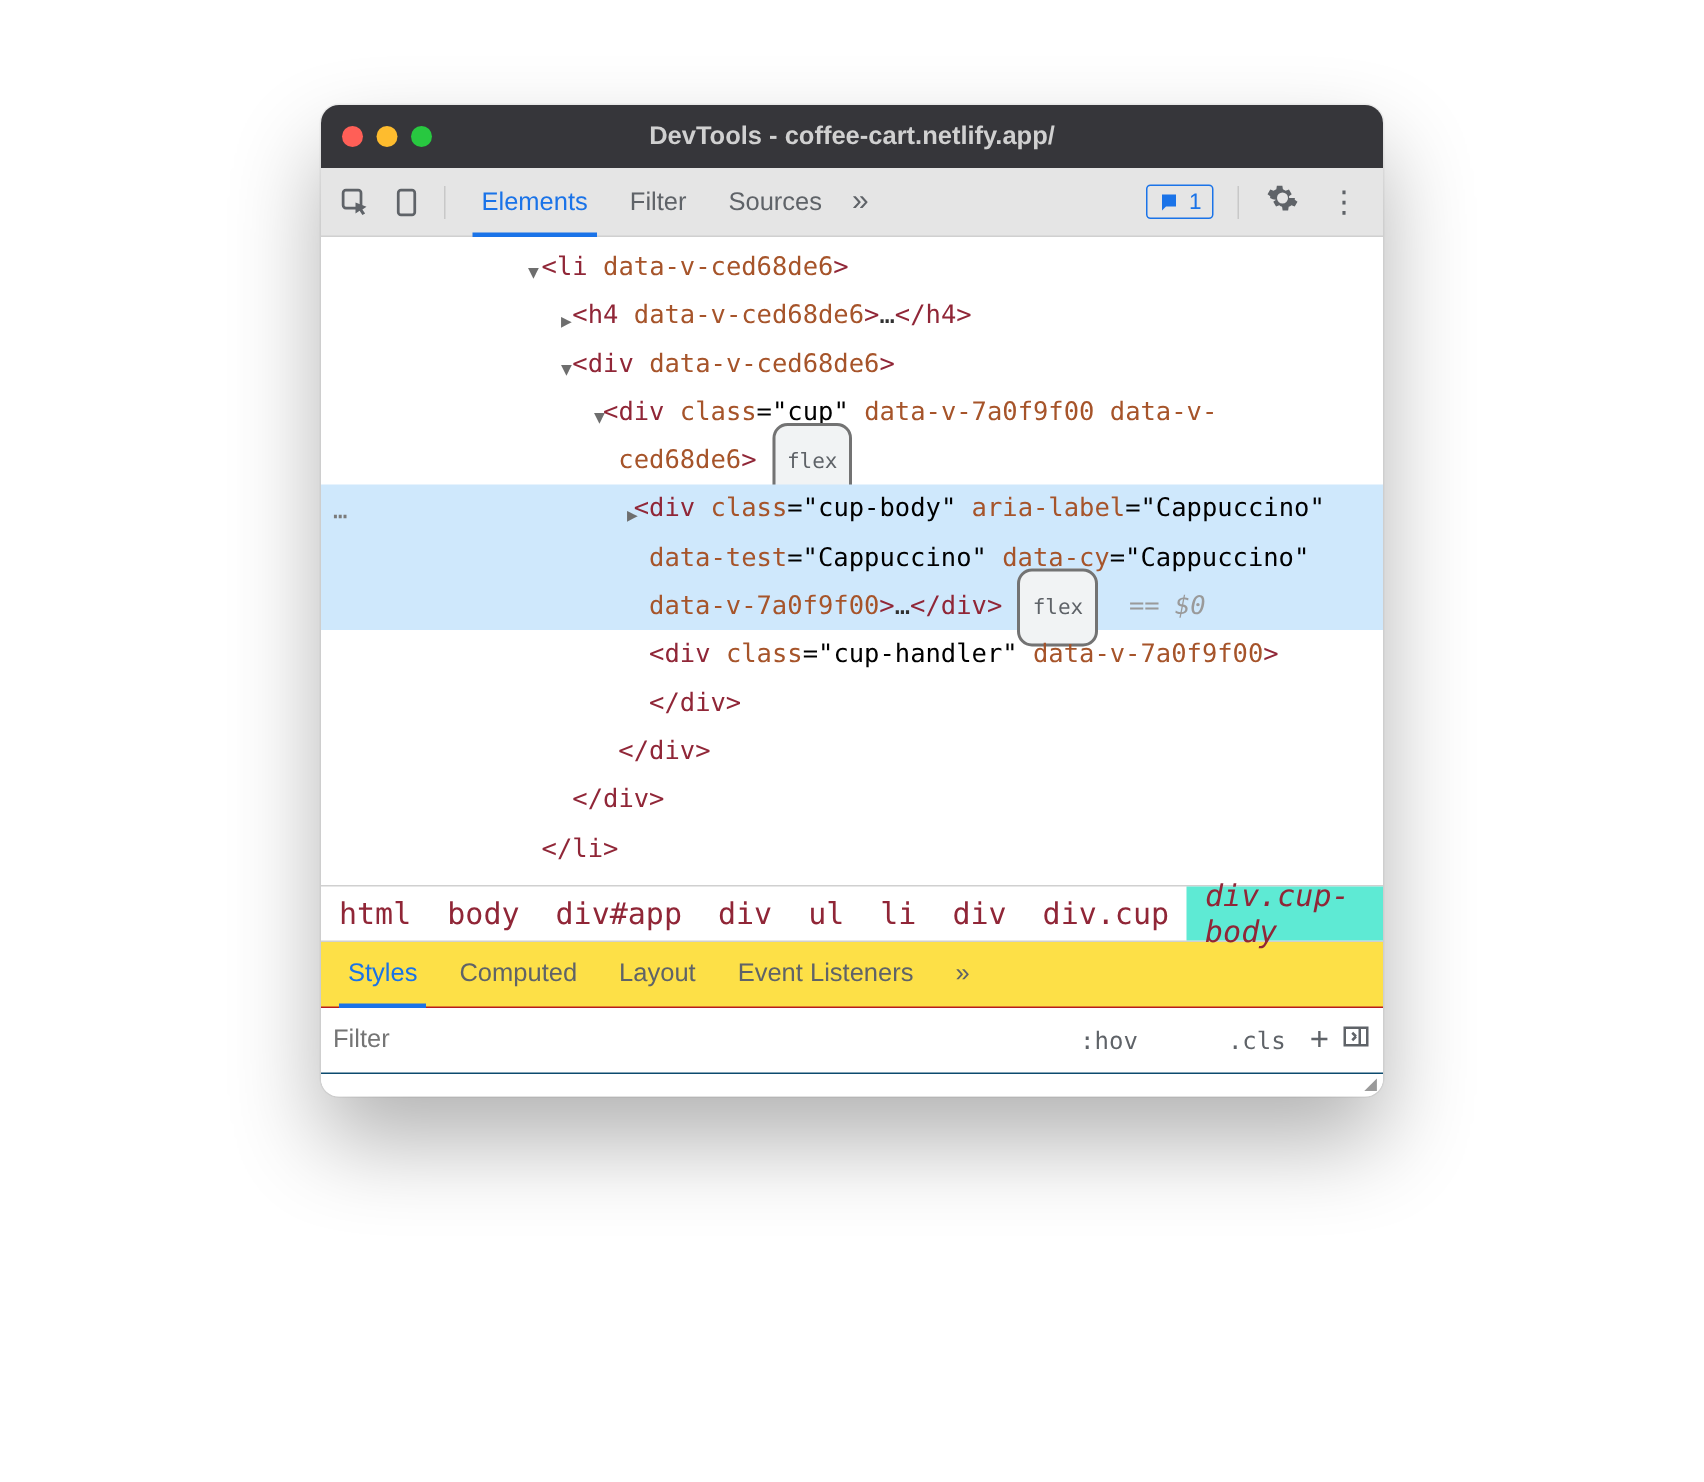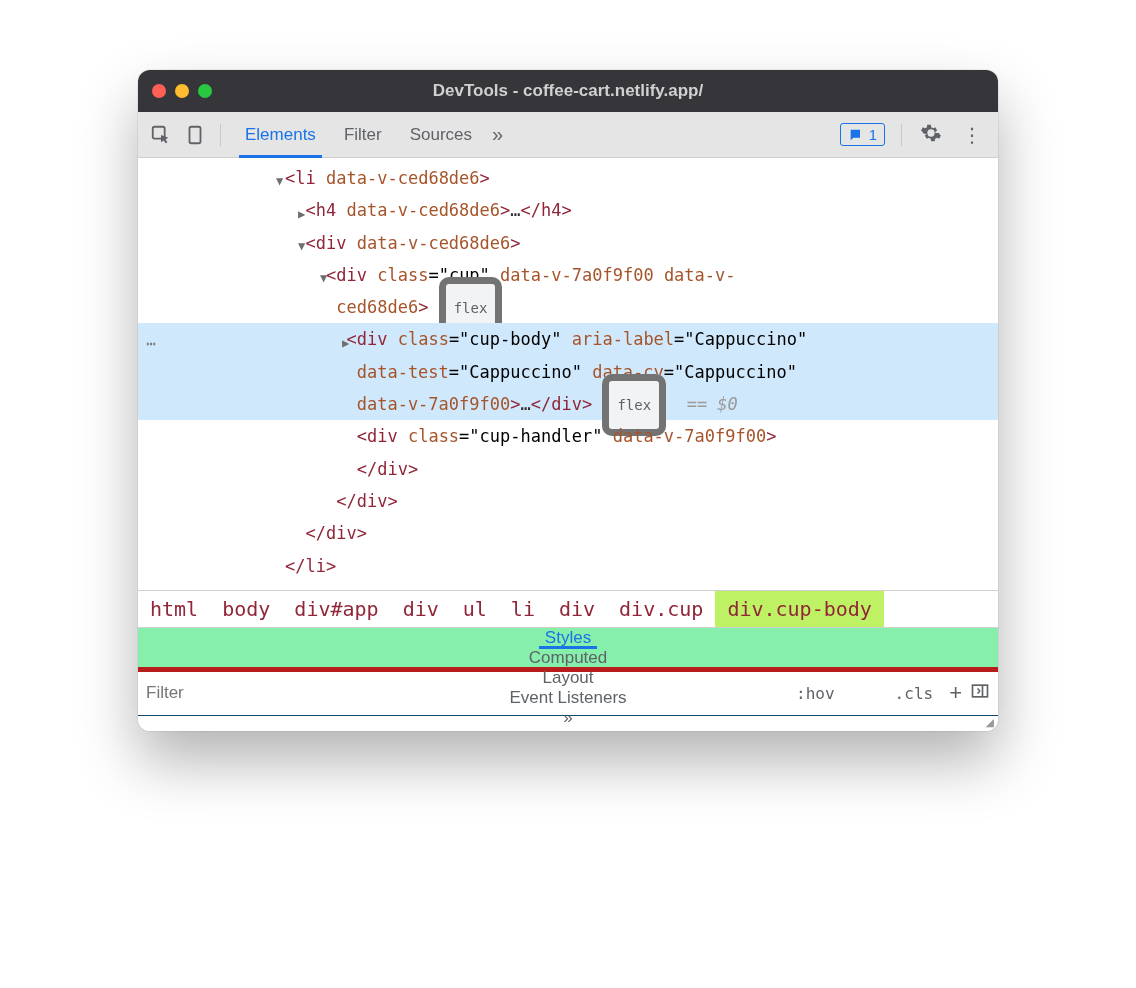--- a/index.html
+++ b/index.html
@@ -7,21 +7,21 @@
   font-family: -apple-system, BlinkMacSystemFont, "Segoe UI", Helvetica, sans-serif;
   background: #fff;
   width: 1136px;
   height: 988px;
   display: flex;
   align-items: flex-start;
   justify-content: center;
   padding-top: 70px;
 }
 .window {
-  width: 860px;
+  width: 708px;
   border-radius: 12px;
   box-shadow: 0 30px 60px rgba(0,0,0,0.3), 0 0 0 1px rgba(0,0,0,0.05);
   overflow: hidden;
   background: #fff;
 }
 .titlebar {
   background: #36363a;
   height: 42px;
   display: flex;
   align-items: center;
@@ -104,21 +104,21 @@
 }
 .dom-line { white-space: pre; padding-left: 14px; position: relative; }
 .dom-line .arrow { position: absolute; color: #6e6e6e; font-size: 12px; }
 .tag-bracket { color: #902637; }
 .tag-name { color: #902637; }
 .attr-name { color: #a6542a; }
 .attr-value { color: #000000; }
 .ellipsis-dots { color: #303030; }
 .flex-badge {
   background: #f1f3f4;
-  border: 7px solid #737373;
+  border: 2px solid #737373;
   color: #5f6368;
   border-radius: 10px;
   padding: 16px 8px;
   font-size: 14px;
   font-family: Menlo, Consolas, monospace;
 }
 .selected-block {
   background: #cfe8fc;
   position: relative;
 }
@@ -143,32 +143,32 @@
 }
 .breadcrumb .crumb {
   padding: 0 12px;
   color: #902637;
   cursor: pointer;
   height: 100%;
   display: flex;
   align-items: center;
 }
 .breadcrumb .crumb.active {
-  background: #bef264;
+  background: #5eead4;
   color: #902637;
+  font-style: italic;
 }
 
 .styles-tabs {
   display: flex;
   align-items: center;
   height: 44px;
-  border-bottom: 5px solid #b91c1c;
-  background: #86efac;
+  border-bottom: 1px solid #b91c1c;
+  background: #fde047;
   padding: 0 4px;
-  flex-direction: column;
 }
 .styles-tabs .stab {
   padding: 0 14px;
   font-size: 17px;
   color: #5f6368;
   height: 100%;
   display: flex;
   align-items: center;
   cursor: pointer;
   position: relative;

